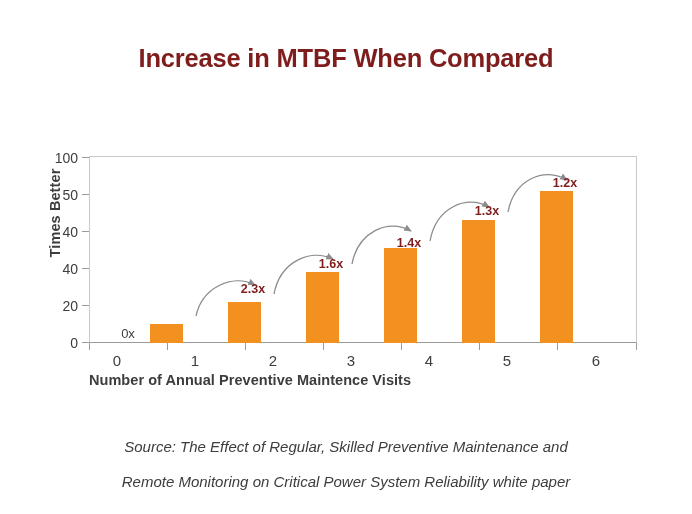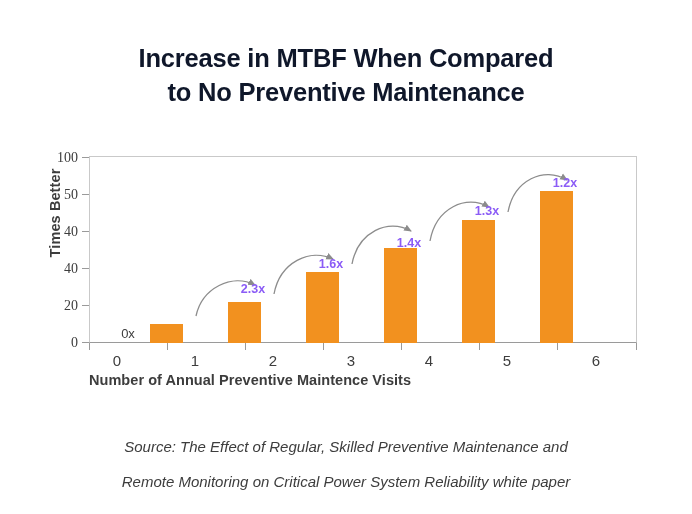--- a/index.html
+++ b/index.html
@@ -22,21 +22,21 @@
     height: 514px;
   }
 
   
   #chart-title {
     position: absolute;
     left: 46px;
     top: 42px;
     width: 600px;
     text-align: center;
-    color: #0f172a;
+    color: #7f1d1d;
     font-size: 25.5px;
     font-weight: bold;
     line-height: 1.33;
     letter-spacing: -0.2px;
   }
   #chart-title .title-line {
     display: block;
     white-space: nowrap;
   }
 
@@ -76,21 +76,20 @@
     font-size: 14px;
     color: #3d3d3d;
     transform: translateY(-50%);
   }
   #y-tick-labels {
     position: absolute;
     left: 44px;
     top: 0;
     width: 34px;
     height: 514px;
-    font-family: Liberation Serif, serif;
   }
   .y-tick-mark {
     position: absolute;
     left: 82px;
     width: 7px;
     height: 1px;
     background: #9a9a9a;
   }
 
   
@@ -150,21 +149,21 @@
     position: absolute;
     left: 0; top: 0;
     width: 692px;
     height: 514px;
     pointer-events: none;
   }
   .arrow-label {
     position: absolute;
     font-size: 12.5px;
     font-weight: bold;
-    color: #8b5cf6;
+    color: #7f1d1d;
     transform: translate(-50%, -50%);
     white-space: nowrap;
   }
 
   
   #source-note {
     position: absolute;
     left: 46px;
     top: 424px;
     width: 600px;
@@ -180,21 +179,20 @@
     margin-top: 12px;
   }
 </style>
 </head>
 <body>
 
 <div id="chart-figure">
 
   <div id="chart-title">
     <span class="title-line">Increase in MTBF When Compared</span>
-    <span class="title-line">to No Preventive Maintenance</span>
   </div>
 
   <div id="y-axis-title">Times Better</div>
 
   <div id="y-tick-labels">
     <div class="y-tick-label" style="top:158px">100</div>
     <div class="y-tick-label" style="top:195px">50</div>
     <div class="y-tick-label" style="top:232px">40</div>
     <div class="y-tick-label" style="top:269px">40</div>
     <div class="y-tick-label" style="top:306px">20</div>

